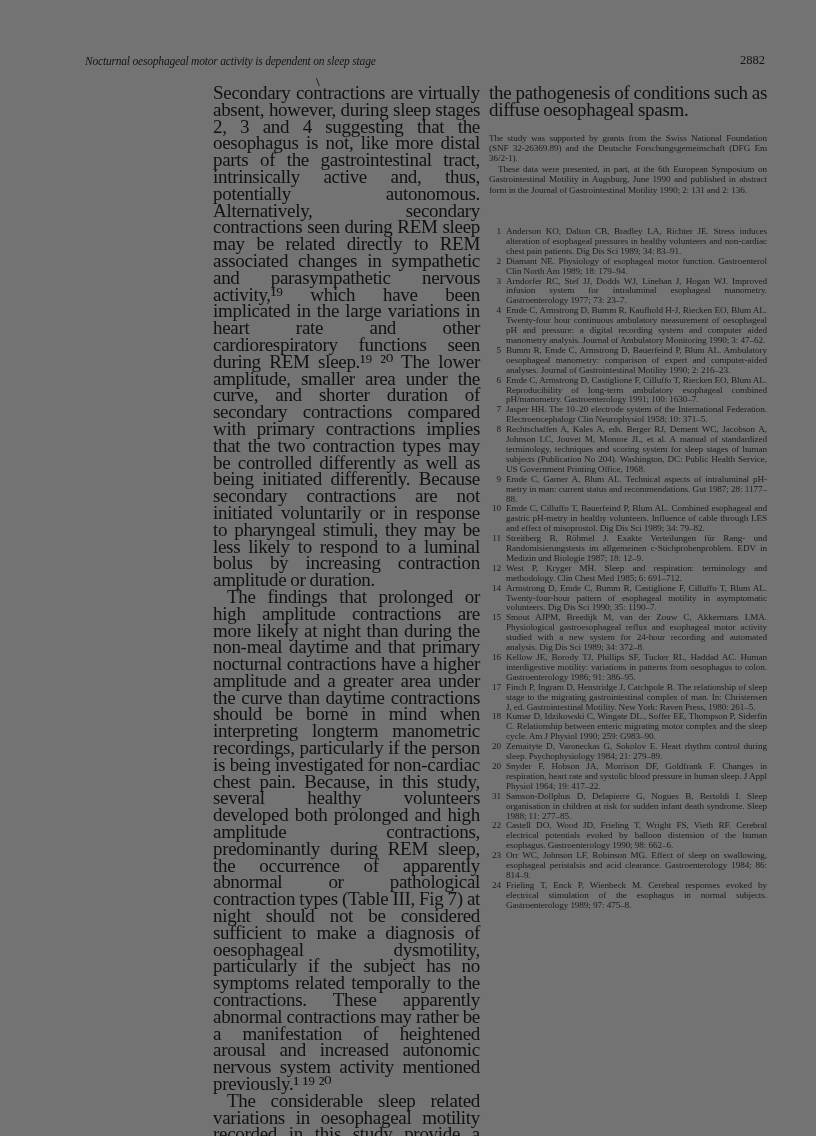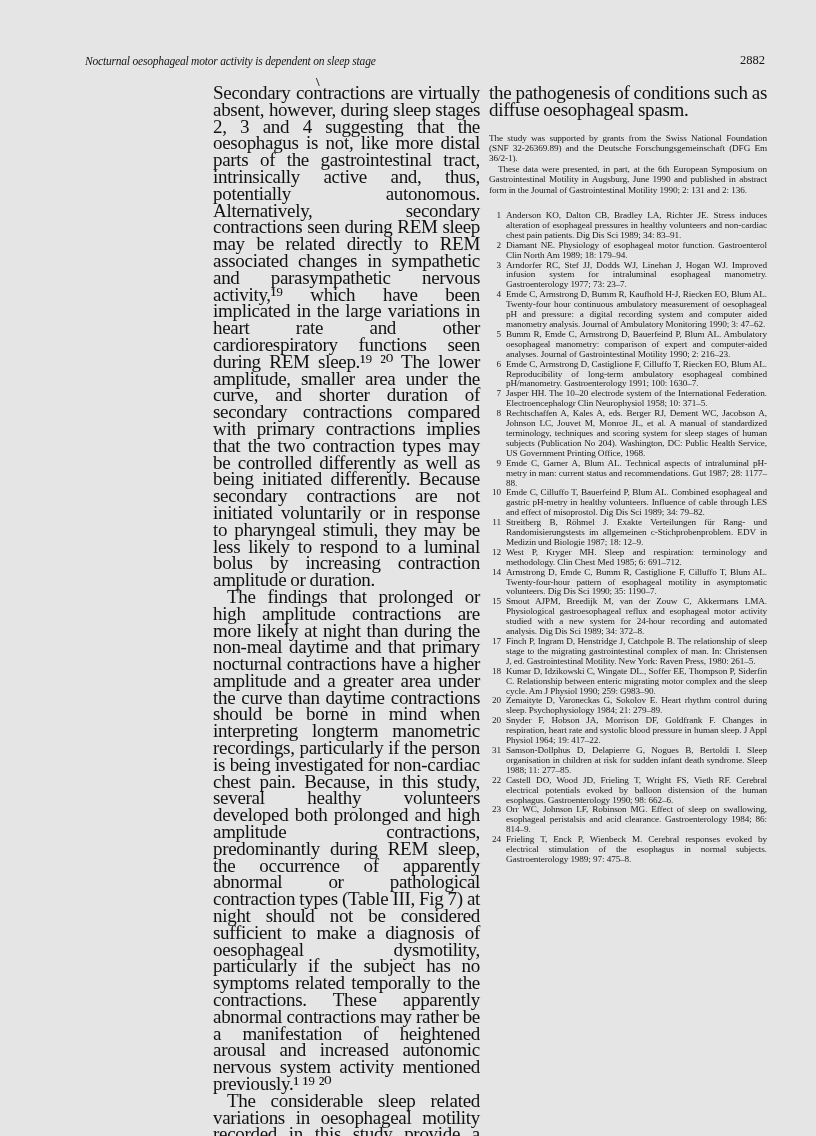--- a/index.html
+++ b/index.html
@@ -1,21 +1,21 @@
 <!DOCTYPE html>
 <html><head>
 <meta charset="utf-8">
 <style>
   * { margin: 0; padding: 0; box-sizing: border-box; }
   html, body { background: #ffffff; }
   .page {
     position: relative;
     width: 816px;
     height: 1136px;
-    background: #e5e5e5;
+    background: #737373;
     color: #151515;
     font-family: "Liberation Serif", "DejaVu Serif", serif;
     overflow: hidden;
     padding-left: 26px;
   }
   .running-head {
     position: absolute;
     left: 85px;
     top: 55px;
     font-style: italic;
@@ -54,21 +54,21 @@
   .ack { margin-top: 14px; }
   .ack-p {
     font-size: 9.2px;
     line-height: 10.4px;
     text-align: justify;
     letter-spacing: -0.1px;
     color: #1a1a1a;
   }
   .ack-p.indent2 { text-indent: 9px; }
   .refs {
-    margin-top: 16px;
+    margin-top: 32px;
     list-style: none;
   }
   .ref {
     font-size: 9.2px;
     line-height: 9.9px;
     text-align: justify;
     letter-spacing: -0.1px;
     color: #1a1a1a;
     padding-left: 17px;
     text-indent: -17px;
@@ -114,20 +114,21 @@
         <li class="ref"><span class="ref-num">5</span><span class="ref-text">Bumm R, Emde C, Armstrong D, Bauerfeind P, Blum AL. Ambulatory oesophageal manometry: comparison of expert and computer-aided analyses. Journal of Gastrointestinal Motility 1990; 2: 216–23.</span></li>
         <li class="ref"><span class="ref-num">6</span><span class="ref-text">Emde C, Armstrong D, Castiglione F, Cilluffo T, Riecken EO, Blum AL. Reproducibility of long-term ambulatory esophageal combined pH/manometry. Gastroenterology 1991; 100: 1630–7.</span></li>
         <li class="ref"><span class="ref-num">7</span><span class="ref-text">Jasper HH. The 10–20 electrode system of the International Federation. Electroencephalogr Clin Neurophysiol 1958; 10: 371–5.</span></li>
         <li class="ref"><span class="ref-num">8</span><span class="ref-text">Rechtschaffen A, Kales A, eds. Berger RJ, Dement WC, Jacobson A, Johnson LC, Jouvet M, Monroe JL, et al. A manual of standardized terminology, techniques and scoring system for sleep stages of human subjects (Publication No 204). Washington, DC: Public Health Service, US Government Printing Office, 1968.</span></li>
         <li class="ref"><span class="ref-num">9</span><span class="ref-text">Emde C, Garner A, Blum AL. Technical aspects of intraluminal pH-metry in man: current status and recommendations. Gut 1987; 28: 1177–88.</span></li>
         <li class="ref"><span class="ref-num">10</span><span class="ref-text">Emde C, Cilluffo T, Bauerfeind P, Blum AL. Combined esophageal and gastric pH-metry in healthy volunteers. Influence of cable through LES and effect of misoprostol. Dig Dis Sci 1989; 34: 79–82.</span></li>
         <li class="ref"><span class="ref-num">11</span><span class="ref-text">Streitberg B, Röhmel J. Exakte Verteilungen für Rang- und Randomisierungstests im allgemeinen c-Stichprobenproblem. EDV in Medizin und Biologie 1987; 18: 12–9.</span></li>
         <li class="ref"><span class="ref-num">12</span><span class="ref-text">West P, Kryger MH. Sleep and respiration: terminology and methodology. Clin Chest Med 1985; 6: 691–712.</span></li>
         <li class="ref"><span class="ref-num">14</span><span class="ref-text">Armstrong D, Emde C, Bumm R, Castiglione F, Cilluffo T, Blum AL. Twenty-four-hour pattern of esophageal motility in asymptomatic volunteers. Dig Dis Sci 1990; 35: 1190–7.</span></li>
         <li class="ref"><span class="ref-num">15</span><span class="ref-text">Smout AJPM, Breedijk M, van der Zouw C, Akkermans LMA. Physiological gastroesophageal reflux and esophageal motor activity studied with a new system for 24-hour recording and automated analysis. Dig Dis Sci 1989; 34: 372–8.</span></li>
+        <li class="ref"><span class="ref-num">16</span><span class="ref-text">Kellow JE, Borody TJ, Phillips SF, Tucker RL, Haddad AC. Human interdigestive motility: variations in patterns from oesophagus to colon. Gastroenterology 1986; 91: 386–95.</span></li>
         <li class="ref"><span class="ref-num">17</span><span class="ref-text">Finch P, Ingram D, Henstridge J, Catchpole B. The relationship of sleep stage to the migrating gastrointestinal complex of man. In: Christensen J, ed. Gastrointestinal Motility. New York: Raven Press, 1980: 261–5.</span></li>
         <li class="ref"><span class="ref-num">18</span><span class="ref-text">Kumar D, Idzikowski C, Wingate DL., Soffer EE, Thompson P, Siderfin C. Relationship between enteric migrating motor complex and the sleep cycle. Am J Physiol 1990; 259: G983–90.</span></li>
         <li class="ref"><span class="ref-num">20</span><span class="ref-text">Zemaityte D, Varoneckas G, Sokolov E. Heart rhythm control during sleep. Psychophysiology 1984; 21: 279–89.</span></li>
         <li class="ref"><span class="ref-num">20</span><span class="ref-text">Snyder F, Hobson JA, Morrison DF, Goldfrank F. Changes in respiration, heart rate and systolic blood pressure in human sleep. J Appl Physiol 1964; 19: 417–22.</span></li>
         <li class="ref"><span class="ref-num">31</span><span class="ref-text">Samson-Dollphus D, Delapierre G, Nogues B, Bertoldi I. Sleep organisation in children at risk for sudden infant death syndrome. Sleep 1988; 11: 277–85.</span></li>
         <li class="ref"><span class="ref-num">22</span><span class="ref-text">Castell DO, Wood JD, Frieling T, Wright FS, Vieth RF. Cerebral electrical potentials evoked by balloon distension of the human esophagus. Gastroenterology 1990; 98: 662–6.</span></li>
         <li class="ref"><span class="ref-num">23</span><span class="ref-text">Orr WC, Johnson LF, Robinson MG. Effect of sleep on swallowing, esophageal peristalsis and acid clearance. Gastroenterology 1984; 86: 814–9.</span></li>
         <li class="ref"><span class="ref-num">24</span><span class="ref-text">Frieling T, Enck P, Wienbeck M. Cerebral responses evoked by electrical stimulation of the esophagus in normal subjects. Gastroenterology 1989; 97: 475–8.</span></li>
       </ol>
   </div>

